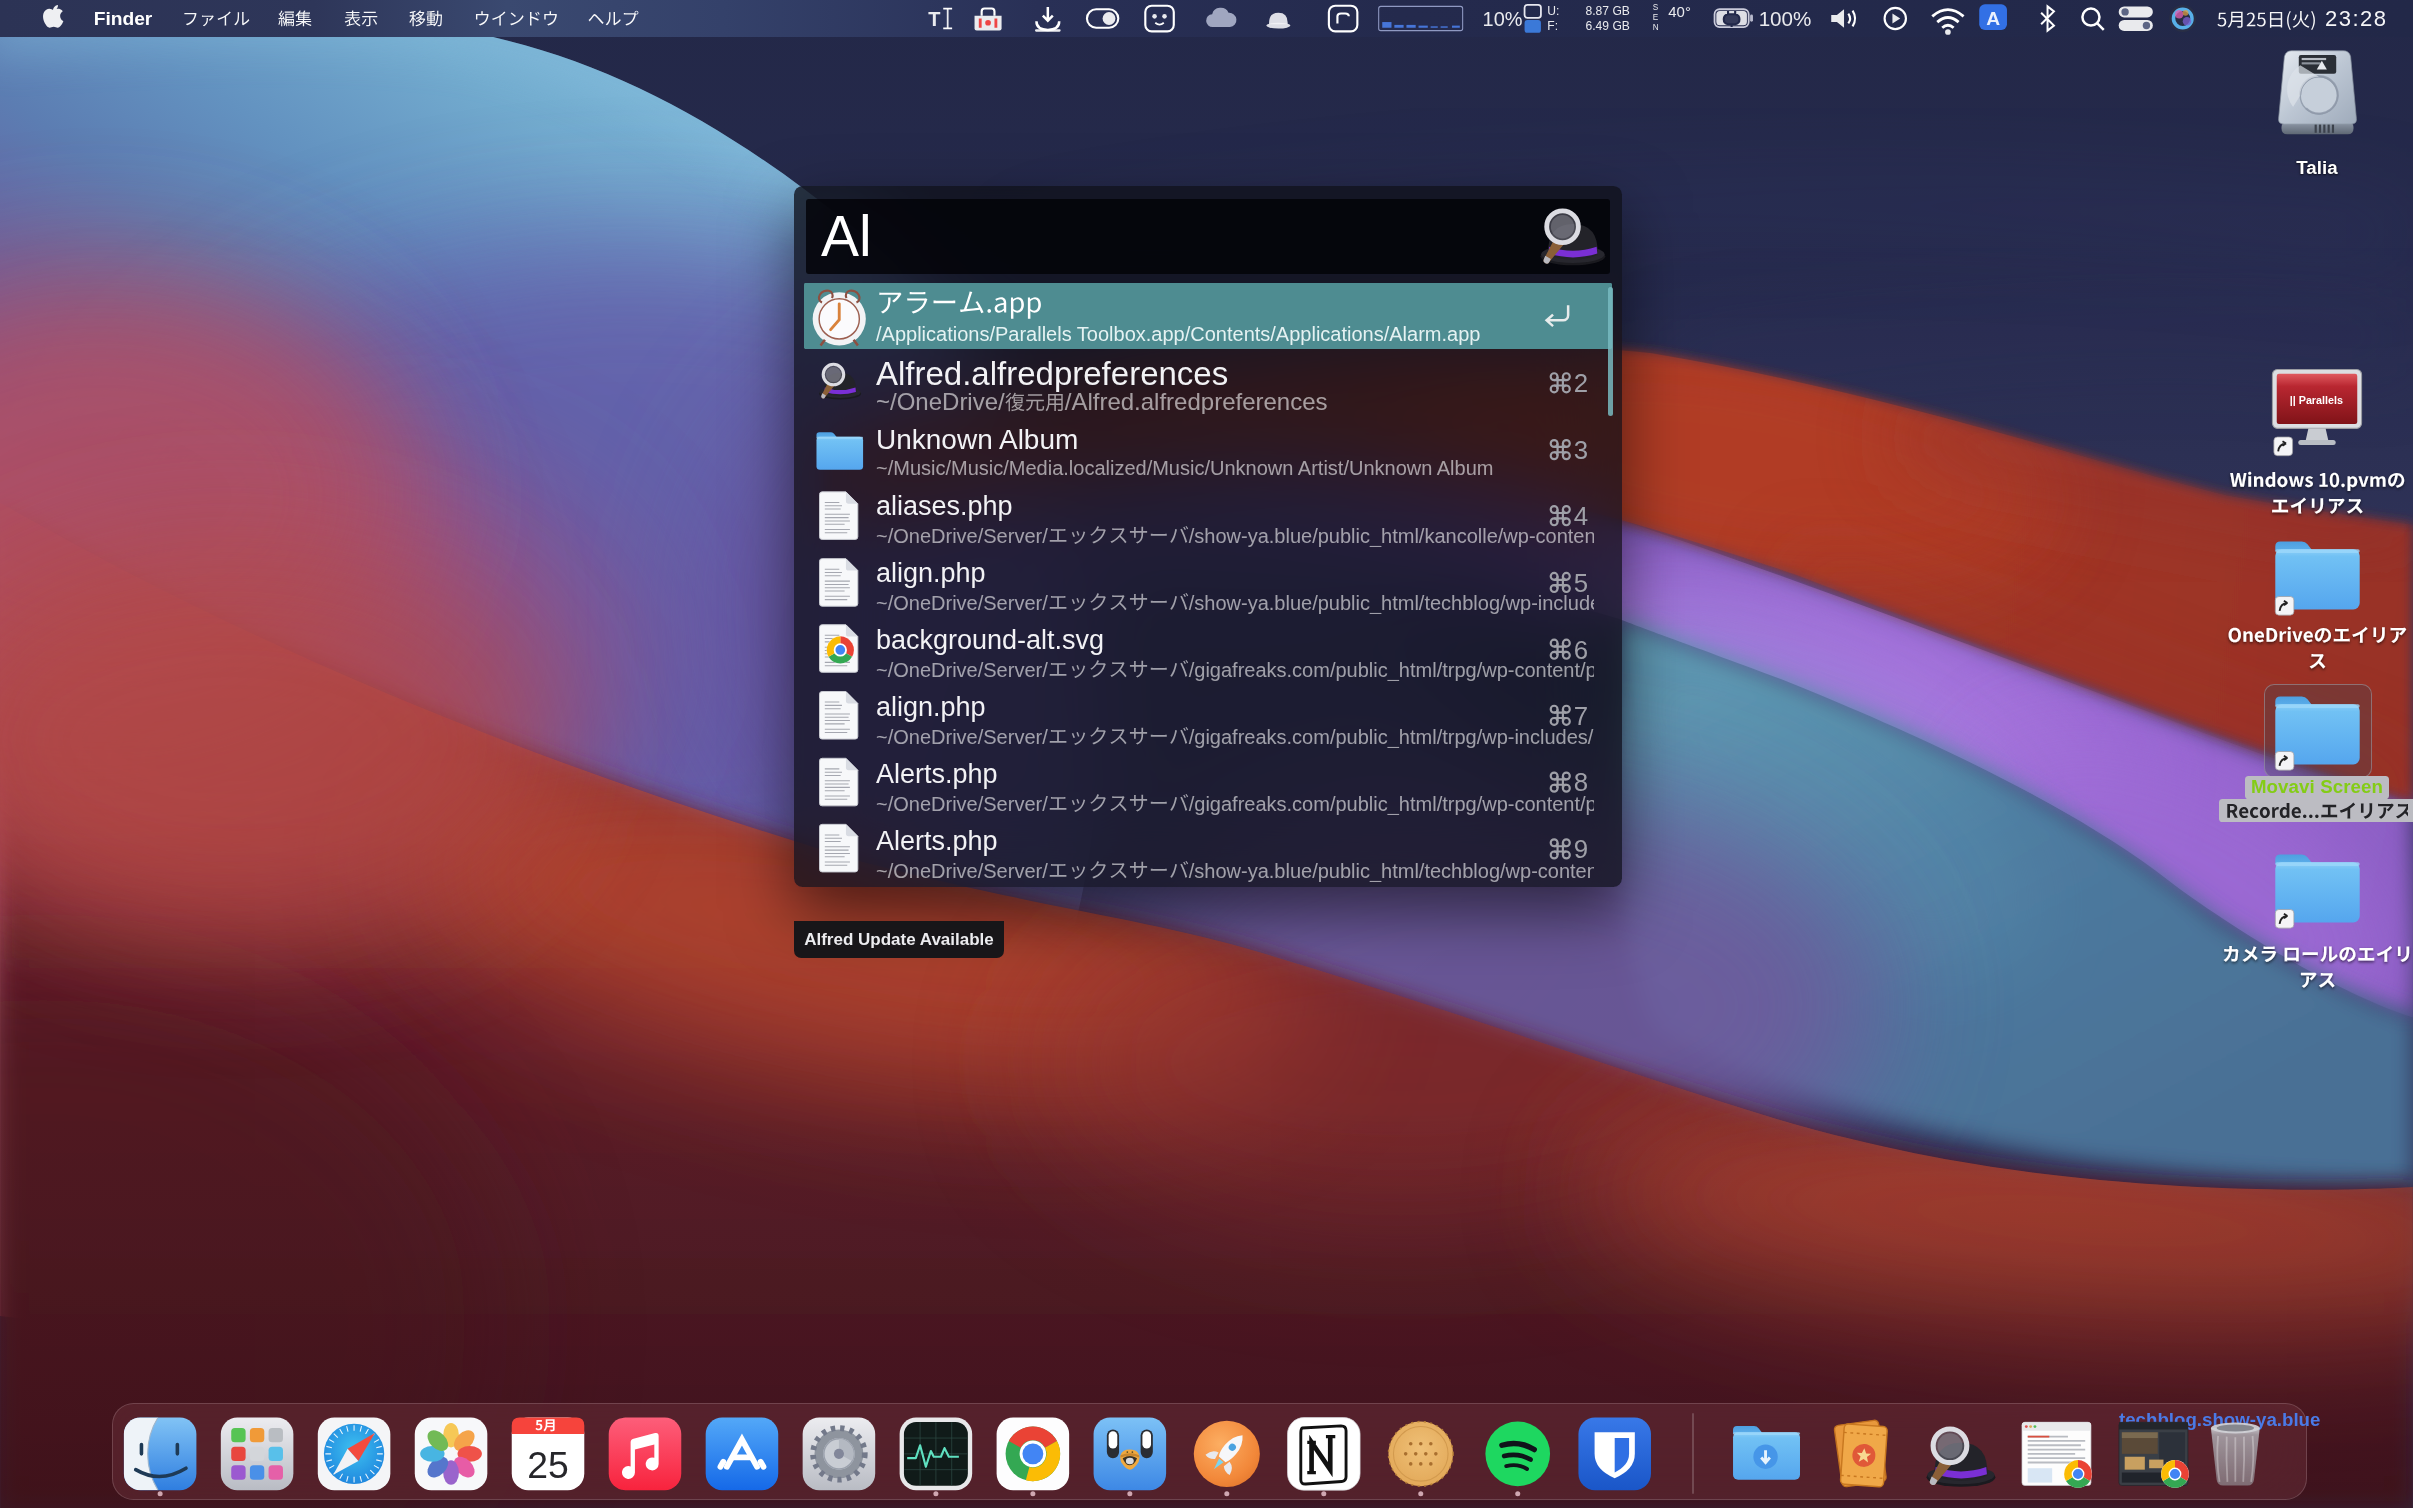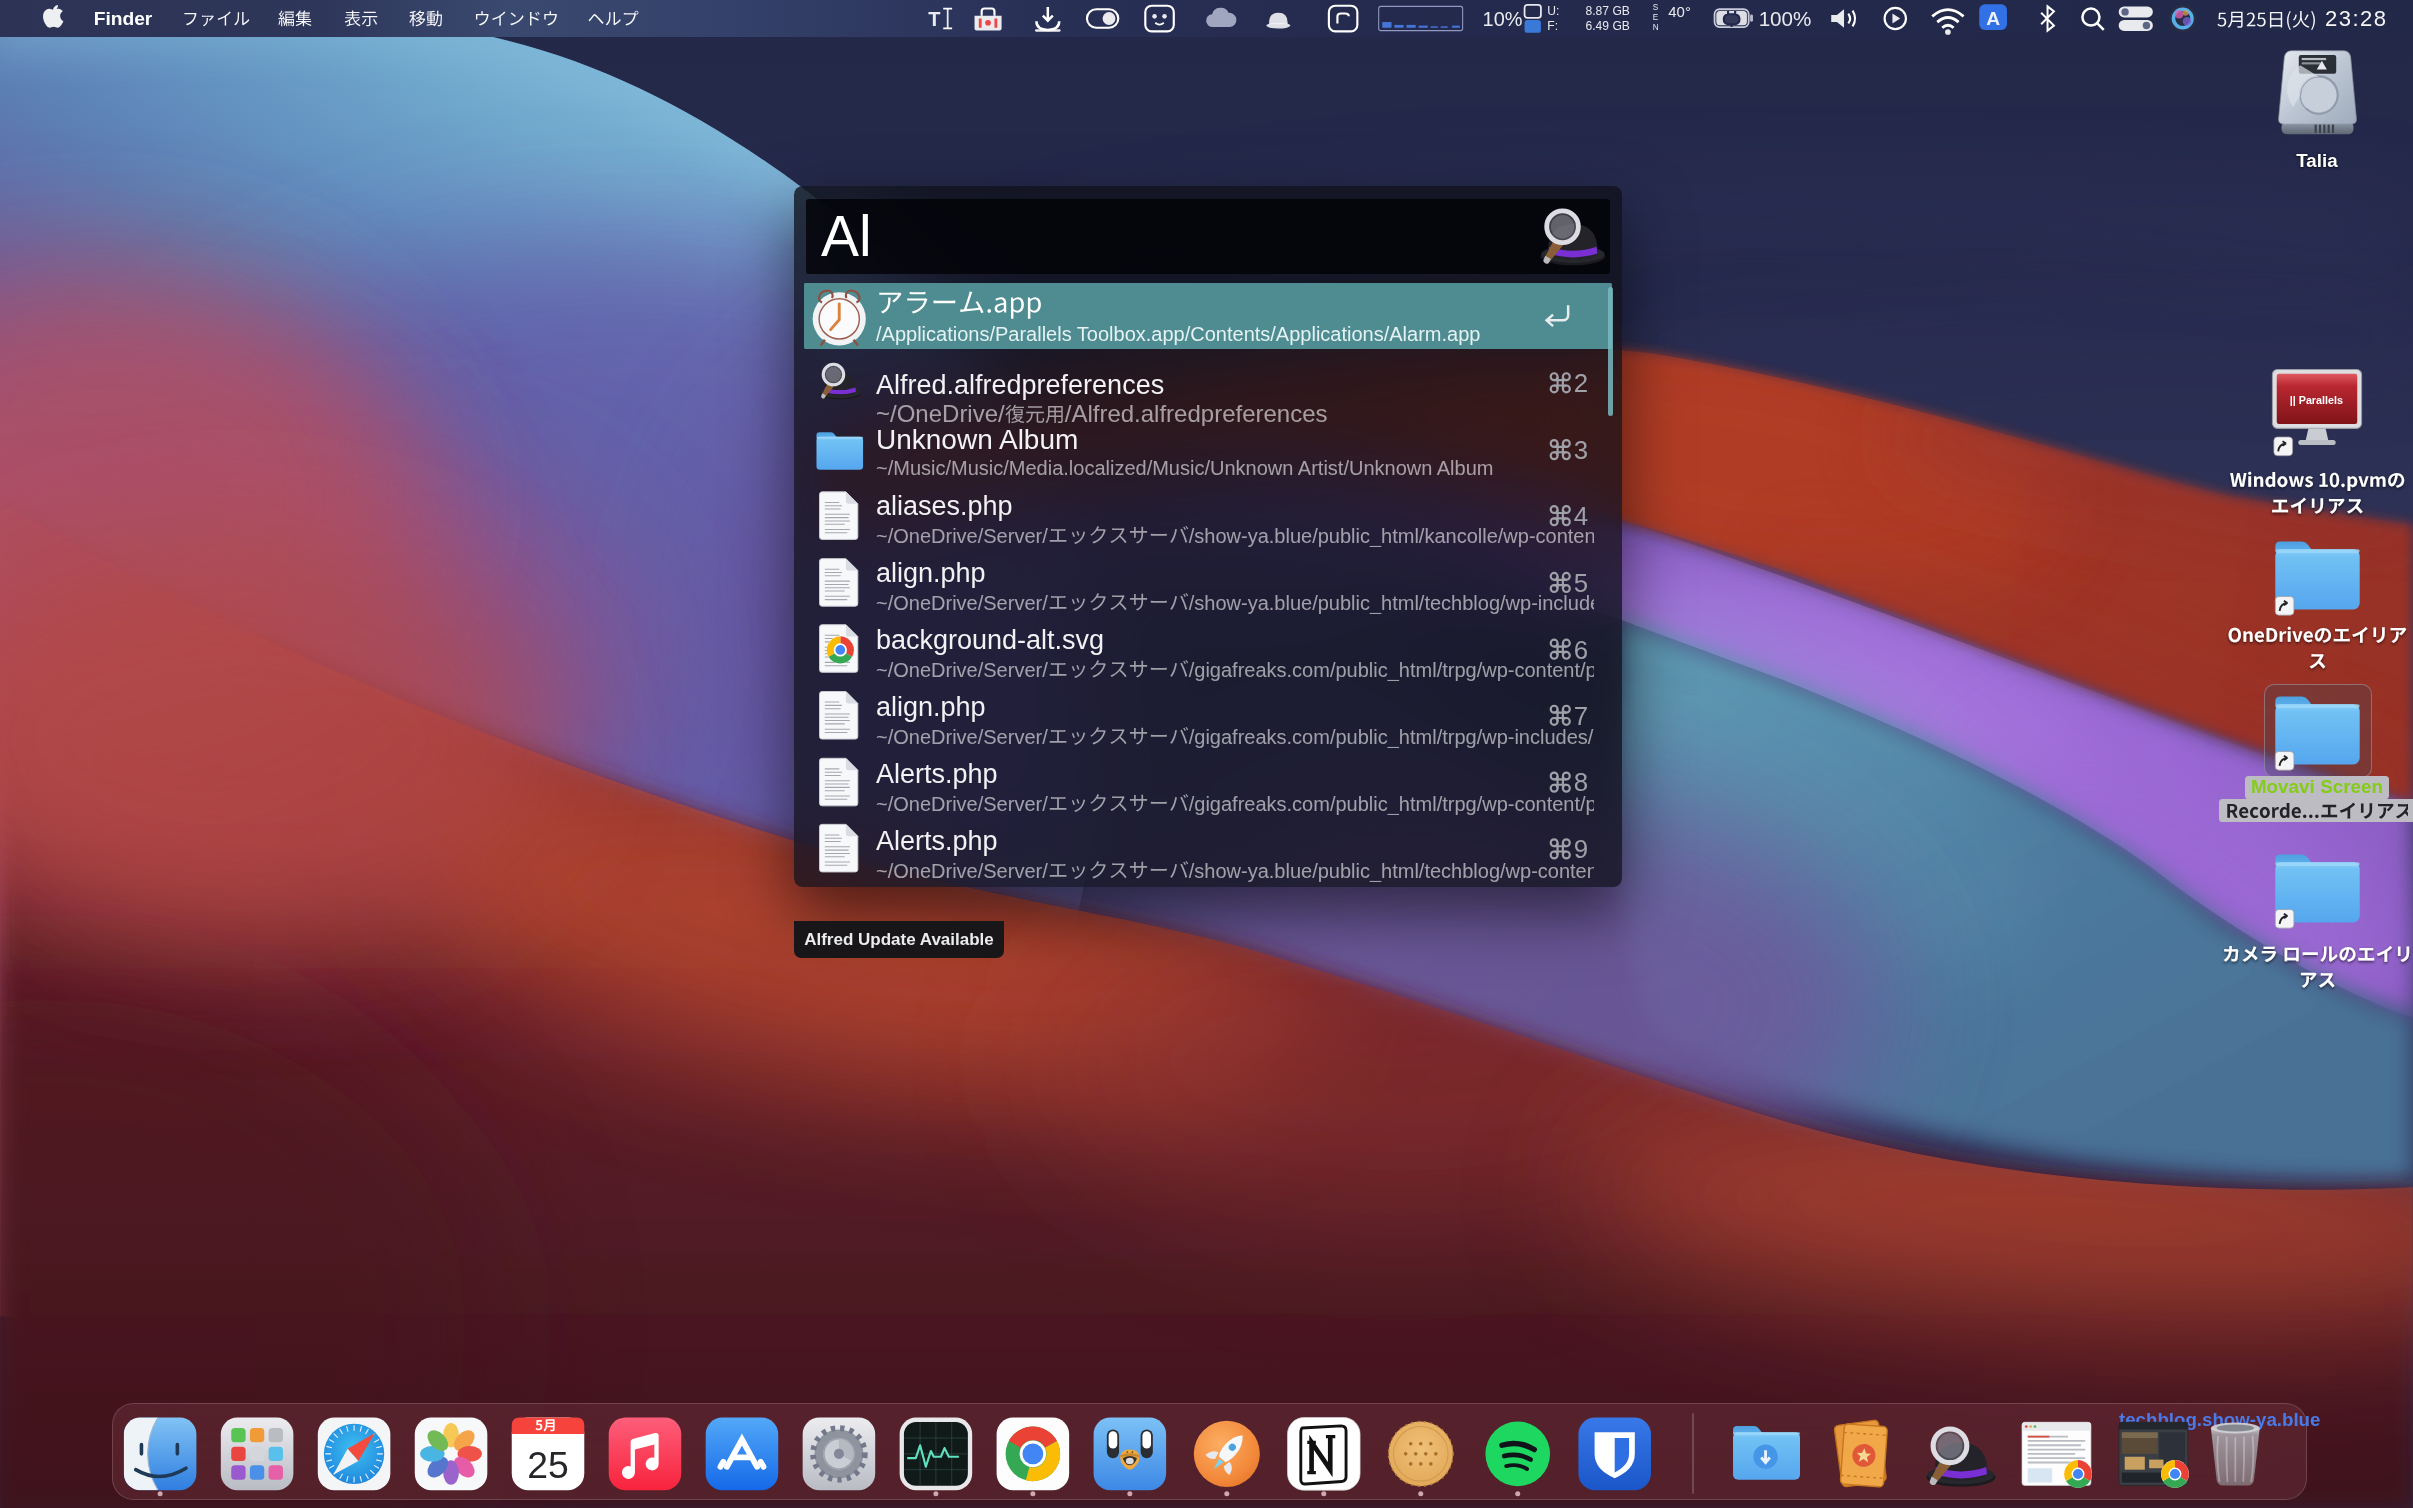--- a/index.html
+++ b/index.html
@@ -342,21 +342,21 @@
       </g>
 <path d="M30,8 h72 q8,0 10,8 l8,86 q1,8 -8,8 h-92 q-9,0 -8,-8 l8,-86 q2,-8 10,-8 Z" fill="url(#ghdtop)" stroke="#848e9c" stroke-width="1"></path>
 <rect x="40" y="14" width="52" height="26" rx="3" fill="#2b2f36"></rect>
       <rect x="44" y="18" width="34" height="3" fill="#b9bec6"></rect>
       <rect x="44" y="24" width="26" height="3" fill="#8d939c"></rect>
       <path d="M72,22 l7,12 h-14 Z" fill="#e8eaee"></path>
 <circle cx="68" cy="70" r="26" fill="#c6cfda" stroke="#96a1b0" stroke-width="2"></circle>
       <path d="M42,70 a26,26 0 1 1 8,18" fill="none" stroke="#8e99a9" stroke-width="3" opacity=".8"></path>
 <path d="M68,44 a26,26 0 0 0 -26,26 l-10,16 a40,40 0 0 1 10,-58 Z" fill="#dde3ea" opacity=".7"></path>
 </svg>
-<div class="lab" style="left:2245px;top:148px;width:144px">Talia</div>
+<div class="lab" style="left:2245px;top:155px;width:144px">Talia</div>
 <svg class="abs" style="left:2271px;top:368px" width="92" height="92" viewBox="0 0 128 128">
 <defs>
         <linearGradient id="gpscr" x1="0" y1="0" x2="0" y2="1">
           <stop offset="0" stop-color="#e05a60"></stop>
           <stop offset=".25" stop-color="#b92731"></stop>
           <stop offset="1" stop-color="#801318"></stop>
         </linearGradient>
       </defs>
 <rect x="2" y="2" width="124" height="82" rx="7" fill="#dcdee2" stroke="#9a9ca2" stroke-width="1.5"></rect>
 <rect x="8" y="8" width="112" height="70" rx="3" fill="url(#gpscr)"></rect>
@@ -494,21 +494,21 @@
 <path d="M1078,166 v14 a7,7 0 0 1 -7,7 h-22 M1057,179 l-9,8 9,8" fill="none" stroke="#e8ecec" stroke-width="3.5"></path>
 </svg>
 <div class="abs" style="left:876px;top:283px;width:718px;">
  <div style="height:67px">
         <div style="font-size:27px;color:#fff;padding-top:5.7px;height:33px;line-height:33px"><svg width="167" height="29" viewBox="0 -31 232 40" style="display:inline;vertical-align:-5.7px;overflow:visible">
             <use href="#jt1" fill="#fff"></use>
           </svg></div>
         <div style="font-size:20px;color:rgba(240,250,250,.93);line-height:24px;white-space:nowrap;overflow:hidden">/Applications/Parallels Toolbox.app/Contents/Applications/Alarm.app</div>
       </div>
  <div style="height:67px">
-        <div style="font-size:27px;color:#f2f2f5;padding-top:19px;height:33px;line-height:33px">Alfred.alfredpreferences</div>
+        <div style="font-size:33px;color:#f2f2f5;padding-top:7px;height:33px;line-height:33px">Alfred.alfredpreferences</div>
         <div style="font-size:24px;color:rgba(255,255,255,.58);line-height:24px;white-space:nowrap;overflow:hidden">~/OneDrive/<svg width="60" height="24" viewBox="0 -27 84 33" style="display:inline;vertical-align:-4.3px;overflow:visible">
             <use href="#jfk" fill="#fff" fill-opacity=".58"></use>
           </svg>/Alfred.alfredpreferences</div>
       </div>
  <div style="height:67px">
         <div style="font-size:28px;color:#f2f2f5;padding-top:5.7px;height:33px;line-height:33px">Unknown Album</div>
         <div style="font-size:20px;color:rgba(255,255,255,.58);line-height:24px;white-space:nowrap;overflow:hidden">~/Music/Music/Media.localized/Music/Unknown Artist/Unknown Album</div>
       </div>
  <div style="height:67px">
         <div style="font-size:27px;color:#f2f2f5;padding-top:5.7px;height:33px;line-height:33px">aliases.php</div>

